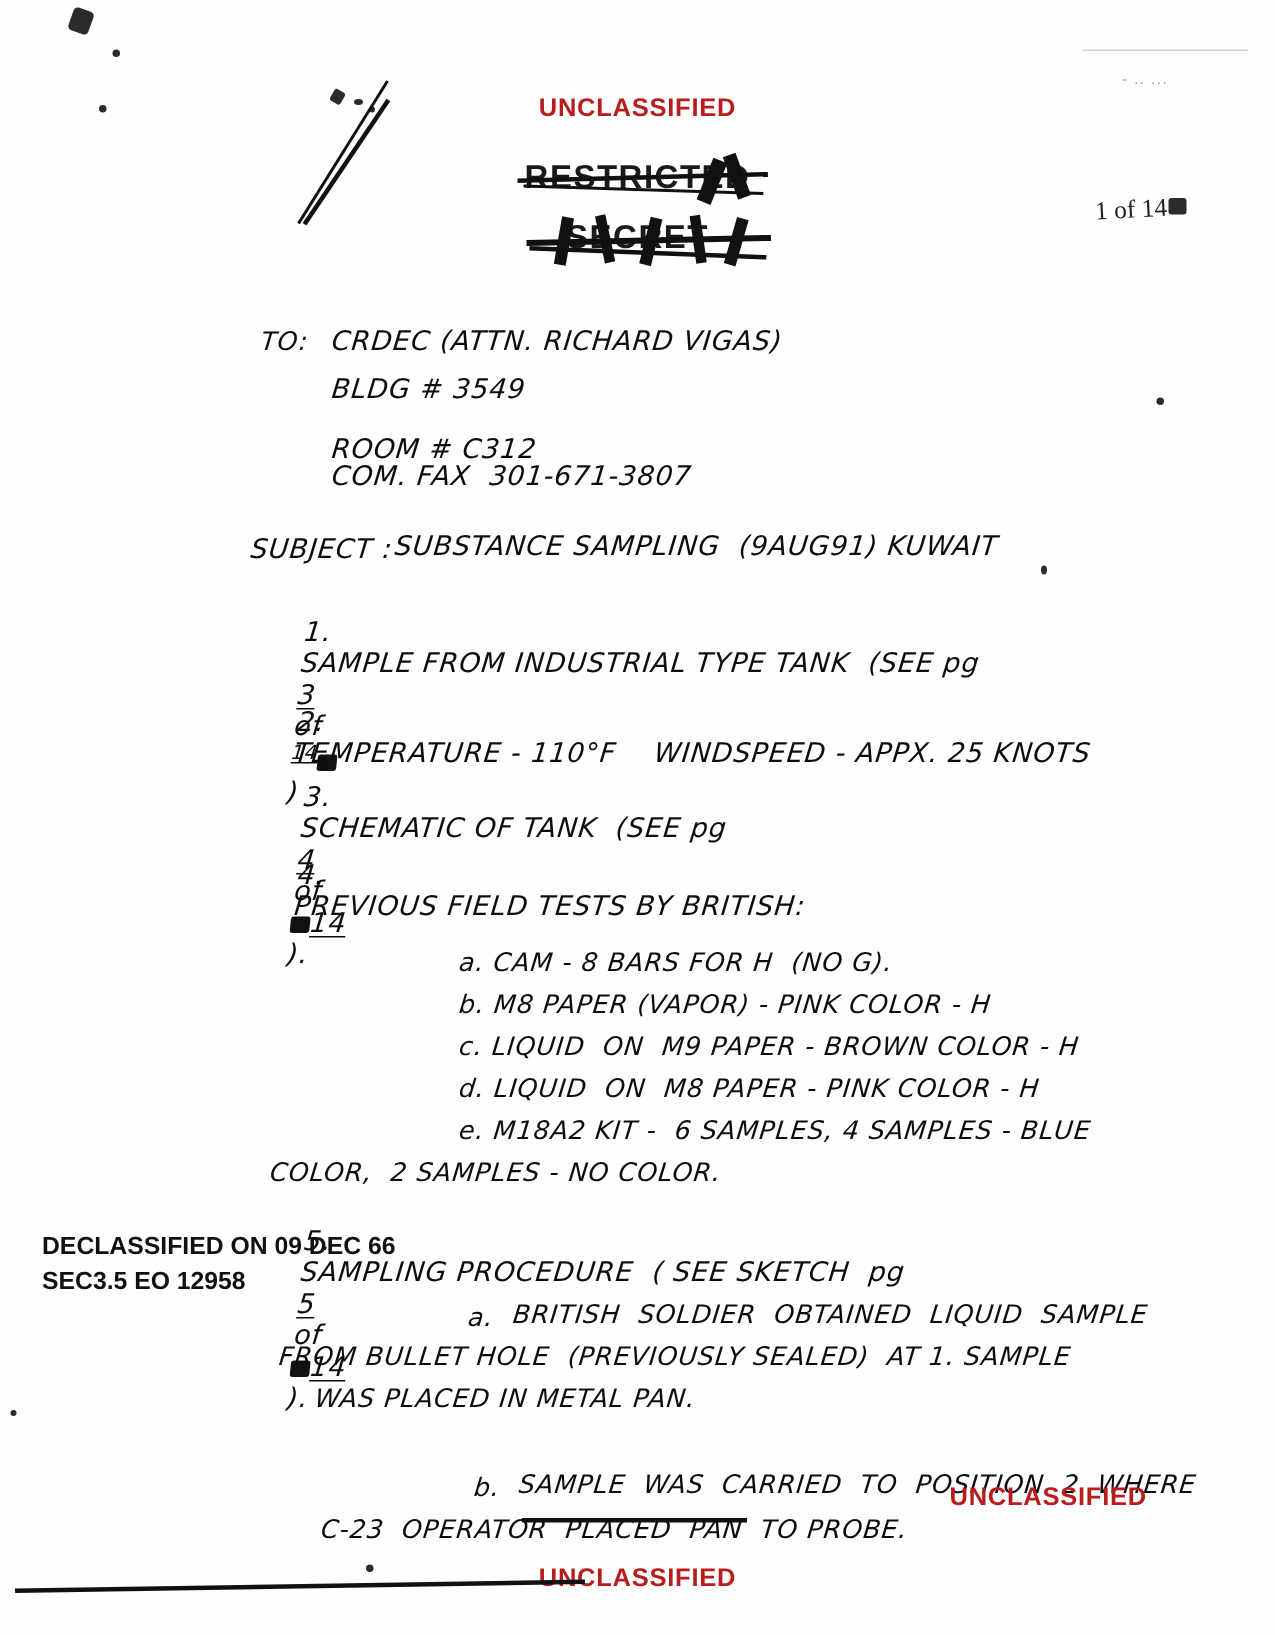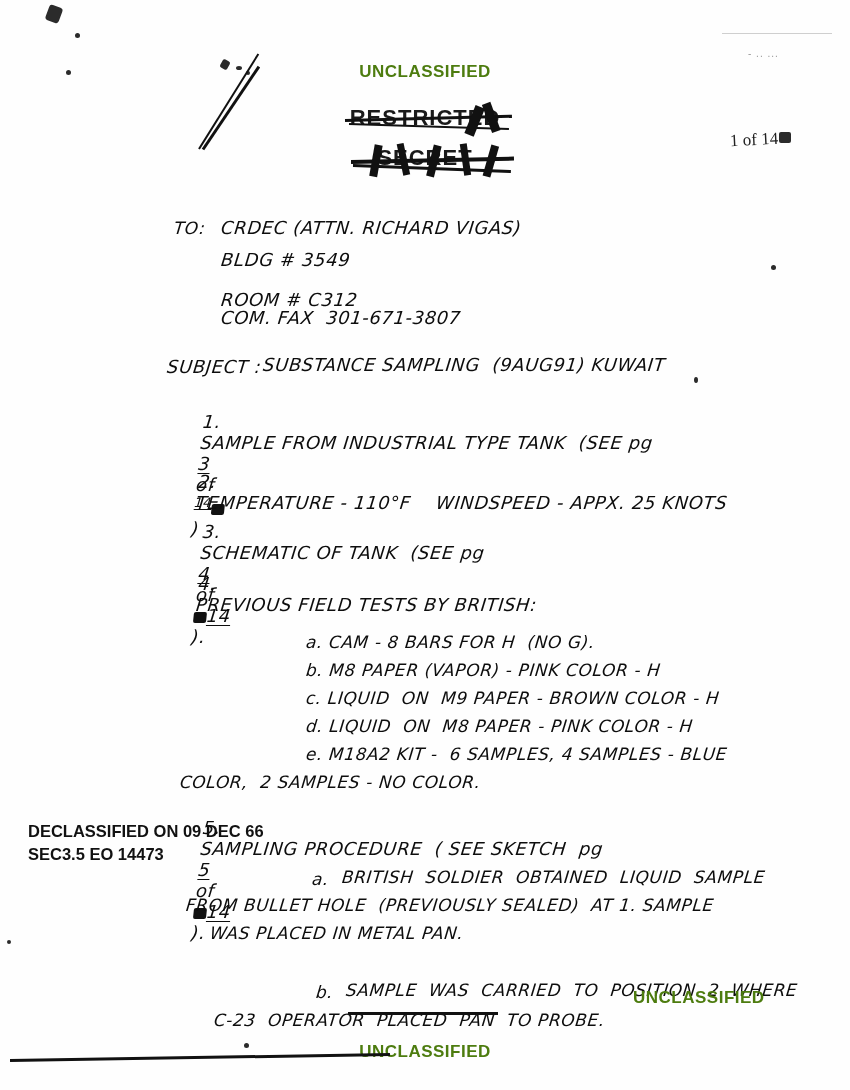--- a/index.html
+++ b/index.html
@@ -19,21 +19,21 @@
     position: absolute;
     inset: 0;
     background: #fefefe;
   }
   
   .stamp {
     position: absolute;
     font-family: "Liberation Sans", sans-serif;
     font-weight: bold;
     letter-spacing: 0.5px;
-    color: #4d7c0f;
+    color: #b91c1c;
   }
   .unclass-top {
     top: 62px;
     left: 0;
     width: 850px;
     text-align: center;
     font-size: 17px;
   }
   .unclass-mid {
     top: 988px;
@@ -263,21 +263,21 @@
     <span>5.</span>
     <span>SAMPLING PROCEDURE  ( SEE SKETCH  pg</span>
     <span class="u">5</span>
     <span>of</span>
     <span class="u"><span class="blot"></span><span>14</span></span>
     <span>).</span>
   </div>
 
   <div class="declass">
     <div>DECLASSIFIED ON 09 DEC 66</div>
-    <div>SEC3.5 EO 14473</div>
+    <div>SEC3.5 EO 12958</div>
   </div>
 
   <div class="hw hw-i" style="left:288px; top:849px; font-size:17px;">
     <span>a.</span>
   </div>
   <div class="hw hw-i" style="left:318px; top:847px; font-size:17px;">
     <span>BRITISH  SOLDIER  OBTAINED  LIQUID  SAMPLE</span>
   </div>
   <div class="hw hw-i" style="left:162px; top:875px; font-size:17px;">
     <span>FROM BULLET HOLE  (PREVIOUSLY SEALED)  AT 1. SAMPLE</span>

